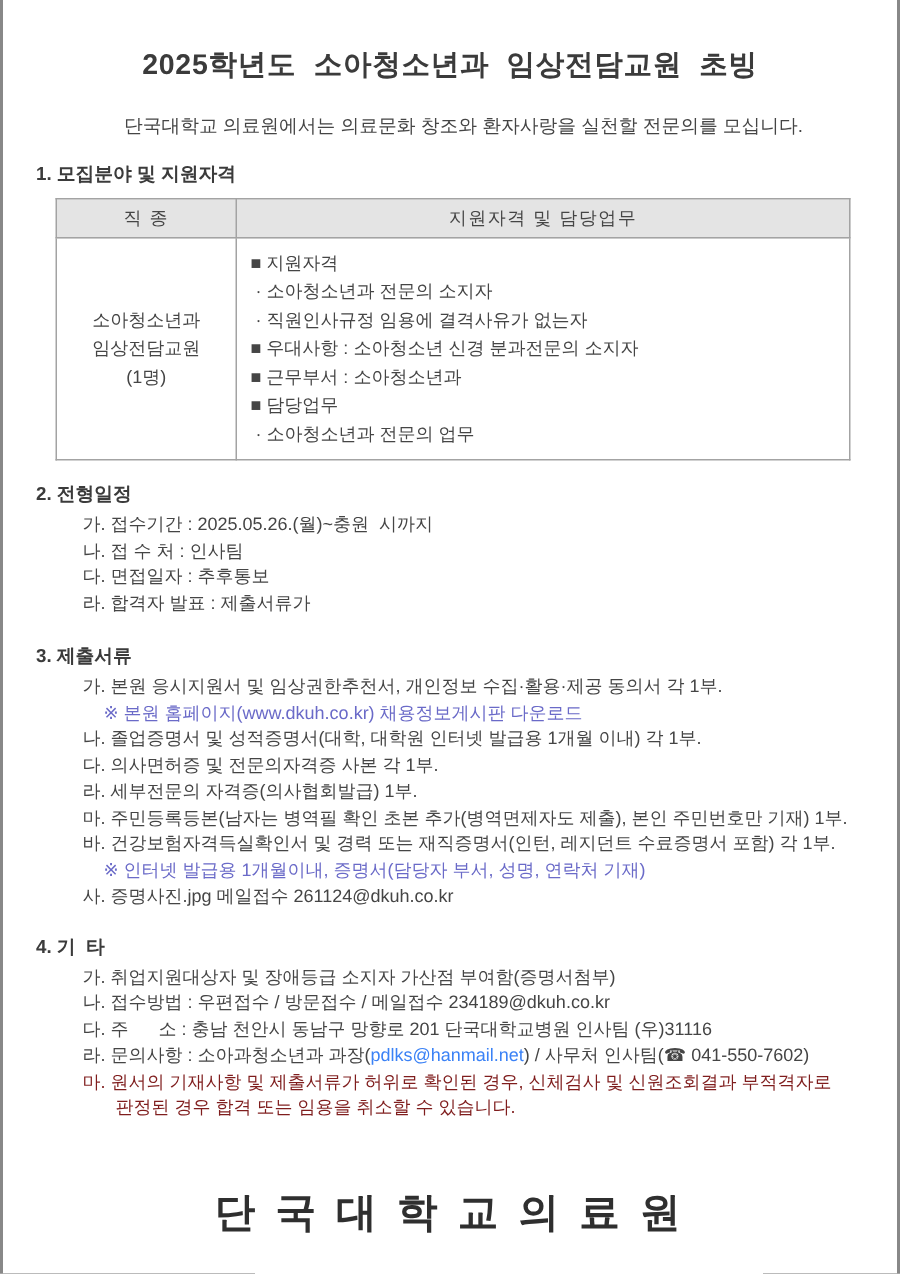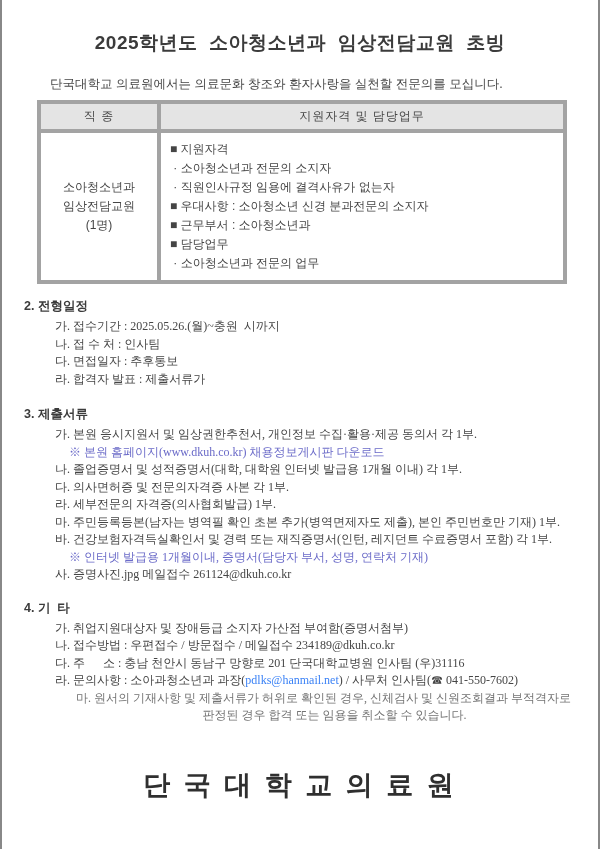--- a/index.html
+++ b/index.html
@@ -19,36 +19,37 @@
     font-size: 19px;
     font-weight: bold;
     letter-spacing: 0.5px;
     color: #3b3b3b;
     white-space: pre-wrap;
   }
   .intro {
     margin: 20px 30px 0 48px;
     font-size: 12.5px;
     white-space: pre-wrap;
+    text-align: center;
   }
   .section-heading {
     margin: 15px 0 0 22px;
     font-size: 12.5px;
     font-weight: bold;
     color: #3b3b3b;
     white-space: pre-wrap;
   }
   .recruit-table {
     margin: 7px 0 0 35px;
     width: 530px;
     border-collapse: collapse;
     table-layout: fixed;
   }
   .recruit-table th, .recruit-table td {
-    border: 4px solid #a3a3a3;
+    border: 1px solid #a3a3a3;
     font-weight: normal;
     font-size: 12px;
     vertical-align: middle;
   }
   .recruit-table th {
     background: #e4e4e4;
     height: 23px;
     text-align: center;
     letter-spacing: 1px;
     color: #454545;
@@ -57,44 +58,44 @@
   .cell-position { text-align: center; }
   .cell-position div { line-height: 19px; white-space: pre-wrap; }
   .cell-details { padding: 7px 6px 7px 9px; }
   .cell-details div { line-height: 19px; white-space: pre-wrap; }
   .section-body { margin: 3px 6px 0 53px; font-size: 12px; }
   .item {
     line-height: 17.5px;
     white-space: pre-wrap;
     padding-left: 22px;
     text-indent: -22px;
-    font-family: Liberation Serif, serif;
   }
   .note-blue { color: #6a6ac8; padding-left: 36px; text-indent: -22px; }
   .link-blue { color: #3b82f6; }
-  .warning { color: #737373; text-align: center; }
+  .warning { color: #7f1d1d; }
   .footer {
     margin-top: 42px;
     text-align: center;
     font-size: 27px;
     font-weight: bold;
     letter-spacing: 3px;
     color: #2f2f2f;
     white-space: pre-wrap;
   }
 </style>
 </head>
 <body>
 
 <div class="page">
 
   <div class="title">2025학년도  소아청소년과  임상전담교원  초빙</div>
 
   <div class="intro">단국대학교 의료원에서는 의료문화 창조와 환자사랑을 실천할 전문의를 모십니다.</div>
 
+  <div class="section-heading">1. 모집분야 및 지원자격</div>
 
   <table class="recruit-table">
     <colgroup>
         <col class="col-position">
         <col>
       </colgroup>
     <thead>
       <tr>
         <th>직 종</th>
         <th>지원자격 및 담당업무</th>

